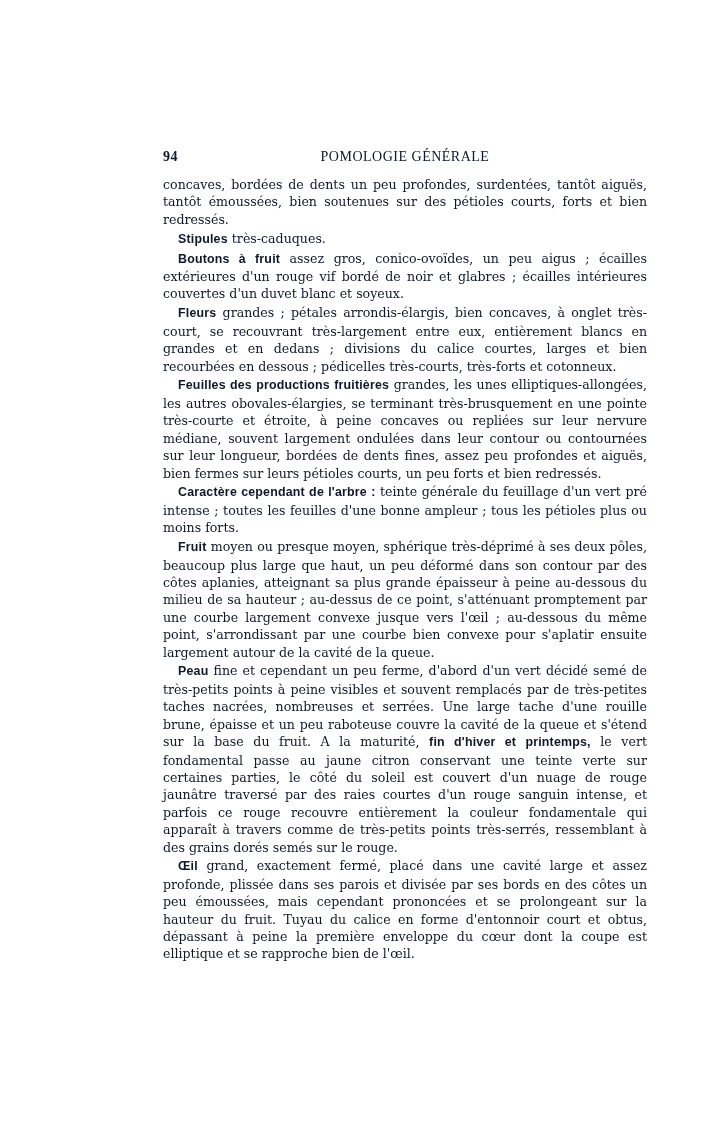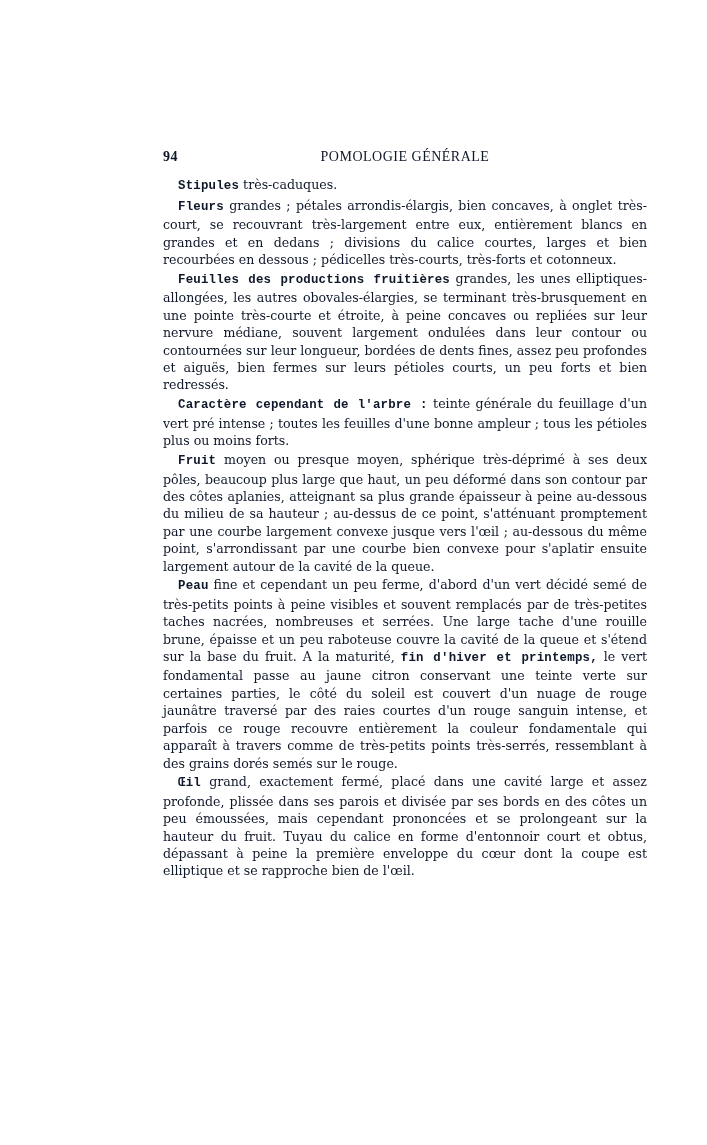--- a/index.html
+++ b/index.html
@@ -8,34 +8,36 @@
     position: absolute; left: 163px; top: 148px; width: 484px;
     font-family: "DejaVu Serif", "Liberation Serif", serif;
     color: #0f172a; font-size: 12.6px; line-height: 17.4px;
   }
   .header { position: relative; height: 22px; margin-bottom: 6px;
     font-family: "Liberation Serif", serif; font-size: 14px; letter-spacing: 0.5px; }
   .pnum { position: absolute; left: 0; top: 0; font-size: 14px; font-weight: bold; }
   .running { position: absolute; left: 0; right: 0; text-align: center; top: 0; }
   p { margin: 0 0 1.5px 0; text-align: justify; text-indent: 0; }
   p.ind { text-indent: 15px; }
-  .lead { font-family: Liberation Mono, monospace; font-weight: 900; letter-spacing: 0.2px; font-size: 12.4px; }
+  .lead { font-family: Liberation Sans, sans-serif; font-weight: 900; letter-spacing: 0.2px; font-size: 12.4px; }
 </style>
 </head>
 <body>
 
 <div class="page">
   <div class="header">
     <span class="pnum">94</span>
     <span class="running">POMOLOGIE GÉNÉRALE</span>
   </div>
 
+  <p><span>concaves, bordées de dents un peu profondes, surdentées, tantôt aiguës, tantôt émoussées, bien soutenues sur des pétioles courts, forts et bien redressés.</span></p>
 
   <p class="ind"><span class="lead">Stipules</span><span> très-caduques.</span></p>
 
+  <p class="ind"><span class="lead">Boutons à fruit</span><span> assez gros, conico-ovoïdes, un peu aigus ; écailles extérieures d'un rouge vif bordé de noir et glabres ; écailles intérieures couvertes d'un duvet blanc et soyeux.</span></p>
 
   <p class="ind"><span class="lead">Fleurs</span><span> grandes ; pétales arrondis-élargis, bien concaves, à onglet très-court, se recouvrant très-largement entre eux, entièrement blancs en grandes et en dedans ; divisions du calice courtes, larges et bien recourbées en dessous ; pédicelles très-courts, très-forts et cotonneux.</span></p>
 
   <p class="ind"><span class="lead">Feuilles des productions fruitières</span><span> grandes, les unes elliptiques-allongées, les autres obovales-élargies, se terminant très-brusquement en une pointe très-courte et étroite, à peine concaves ou repliées sur leur nervure médiane, souvent largement ondulées dans leur contour ou contournées sur leur longueur, bordées de dents fines, assez peu profondes et aiguës, bien fermes sur leurs pétioles courts, un peu forts et bien redressés.</span></p>
 
   <p class="ind"><span class="lead">Caractère cependant de l'arbre :</span><span> teinte générale du feuillage d'un vert pré intense ; toutes les feuilles d'une bonne ampleur ; tous les pétioles plus ou moins forts.</span></p>
 
   <p class="ind"><span class="lead">Fruit</span><span> moyen ou presque moyen, sphérique très-déprimé à ses deux pôles, beaucoup plus large que haut, un peu déformé dans son contour par des côtes aplanies, atteignant sa plus grande épaisseur à peine au-dessous du milieu de sa hauteur ; au-dessus de ce point, s'atténuant promptement par une courbe largement convexe jusque vers l'œil ; au-dessous du même point, s'arrondissant par une courbe bien convexe pour s'aplatir ensuite largement autour de la cavité de la queue.</span></p>
 
   <p class="ind"><span class="lead">Peau</span><span> fine et cependant un peu ferme, d'abord d'un vert décidé semé de très-petits points à peine visibles et souvent remplacés par de très-petites taches nacrées, nombreuses et serrées. Une large tache d'une rouille brune, épaisse et un peu raboteuse couvre la cavité de la queue et s'étend sur la base du fruit. A la maturité, </span><span class="lead">fin d'hiver et printemps,</span><span> le vert fondamental passe au jaune citron conservant une teinte verte sur certaines parties, le côté du soleil est couvert d'un nuage de rouge jaunâtre traversé par des raies courtes d'un rouge sanguin intense, et parfois ce rouge recouvre entièrement la couleur fondamentale qui apparaît à travers comme de très-petits points très-serrés, ressemblant à des grains dorés semés sur le rouge.</span></p>

